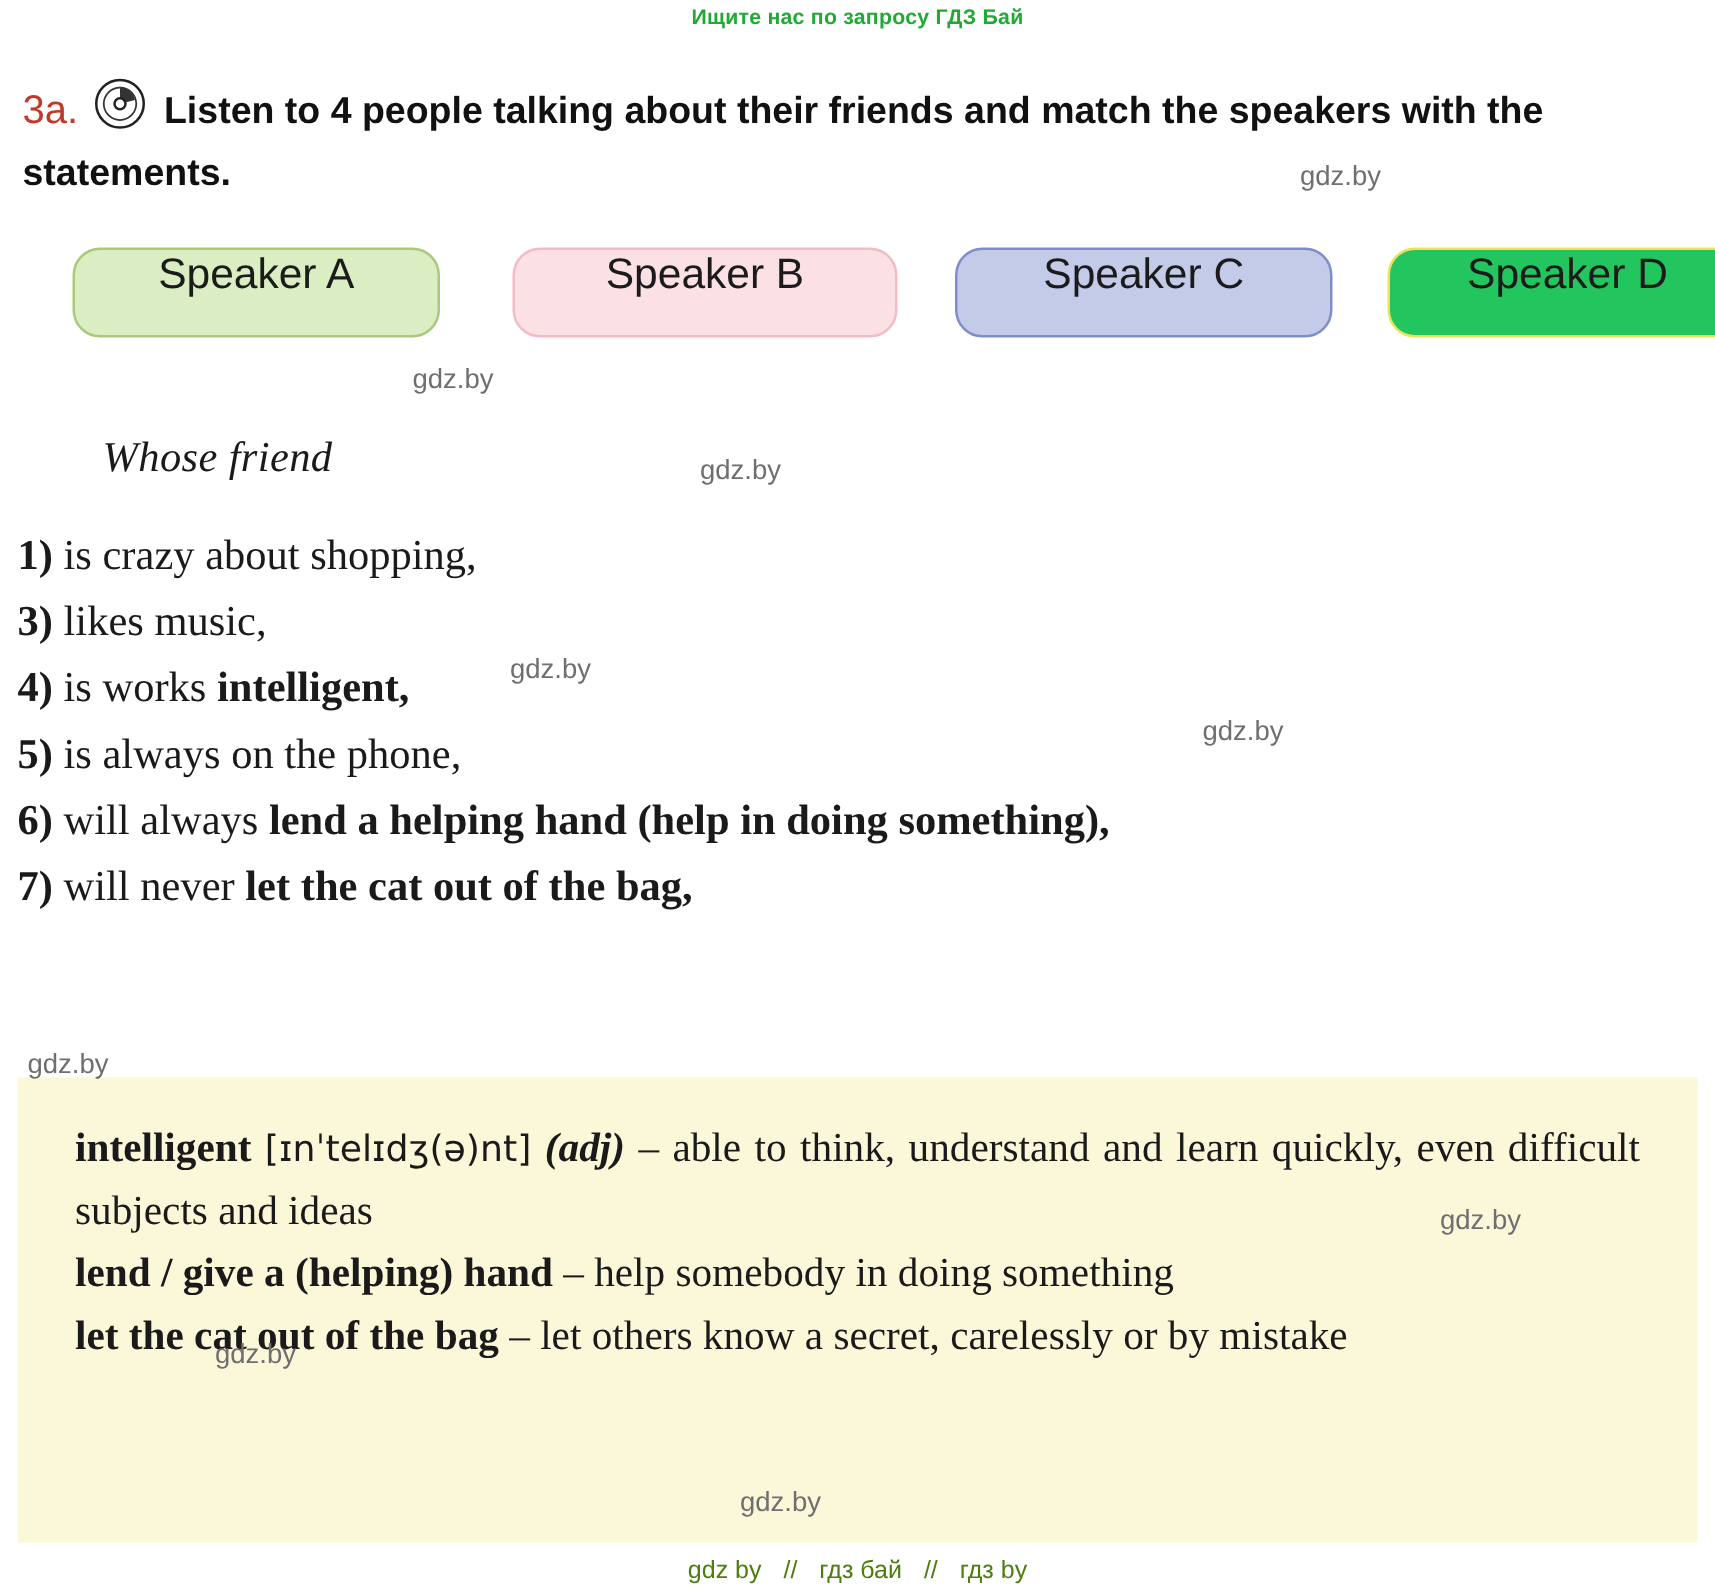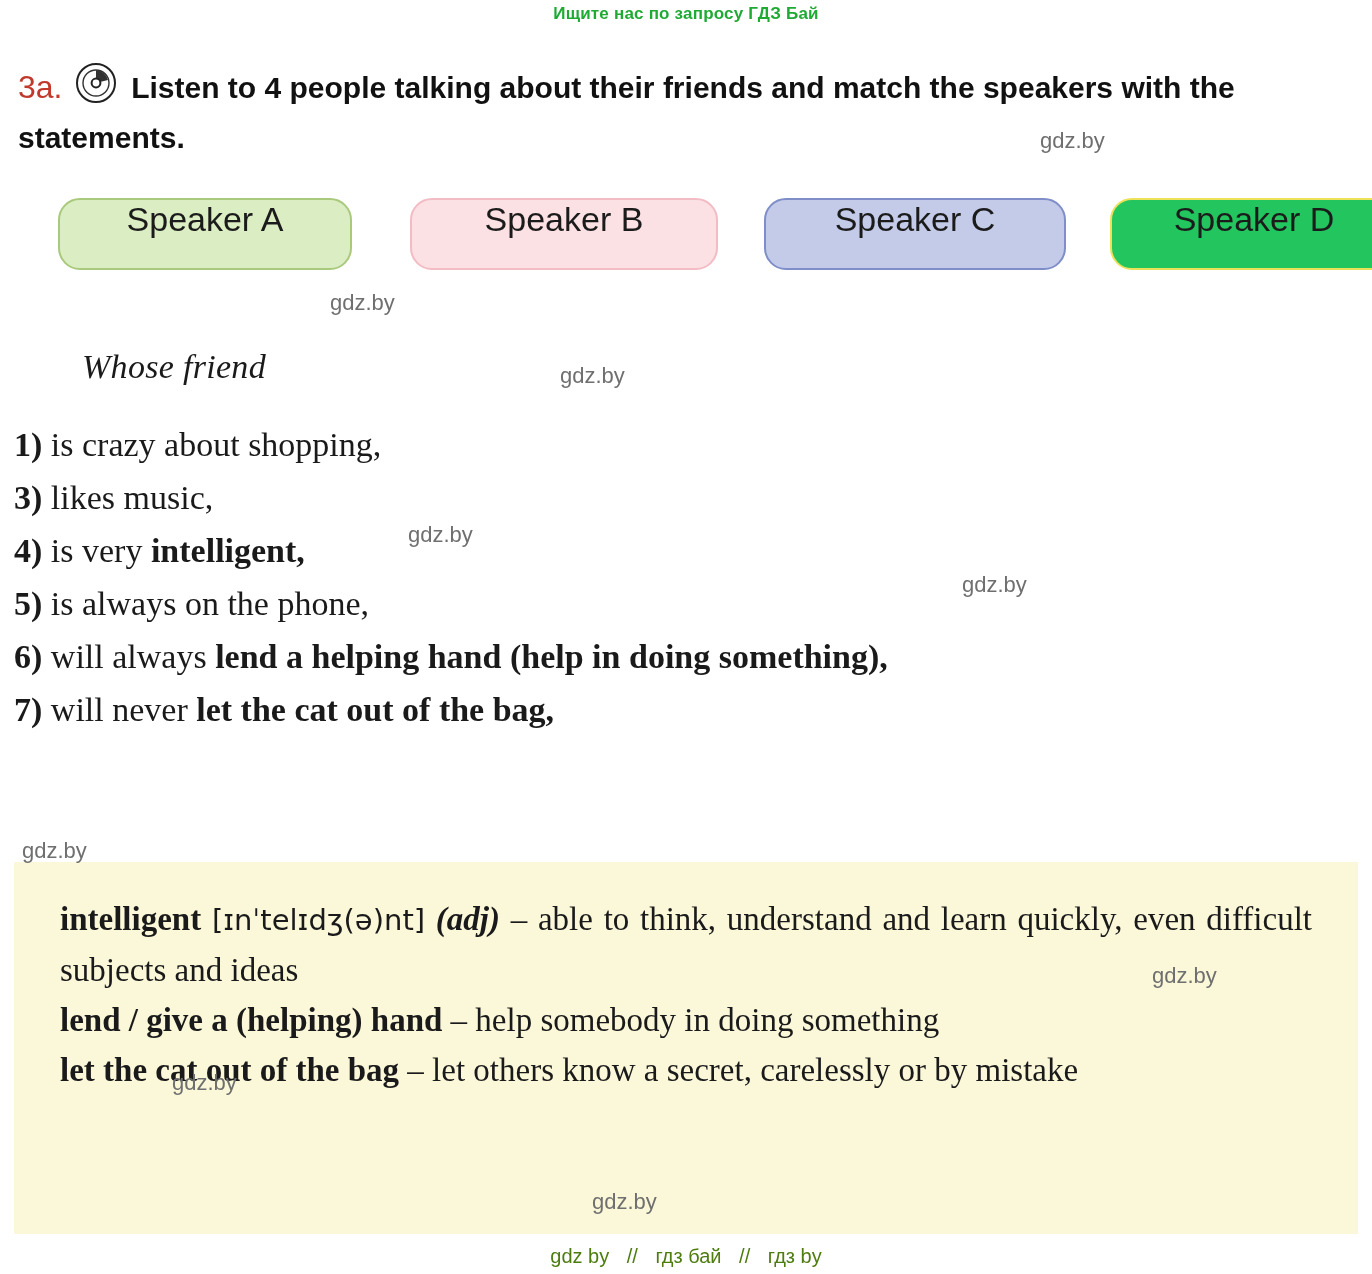--- a/index.html
+++ b/index.html
@@ -184,21 +184,21 @@
   <div class="whose">Whose friend</div>
 
   <div class="list">
     <div class="row">
       <b>1)</b><span> is crazy about shopping,</span><b></b><span></span>
     </div>
     <div class="row">
       <b>3)</b><span> likes music,</span><b></b><span></span>
     </div>
     <div class="row">
-      <b>4)</b><span> is very </span><b>intelligent,</b><span></span>
+      <b>4)</b><span> is works </span><b>intelligent,</b><span></span>
     </div>
     <div class="row">
       <b>5)</b><span> is always on the phone,</span><b></b><span></span>
     </div>
     <div class="row">
       <b>6)</b><span> will always </span><b>lend a helping hand (help in doing something),</b><span></span>
     </div>
     <div class="row">
       <b>7)</b><span> will never </span><b>let the cat out of the bag,</b><span></span>
     </div>

